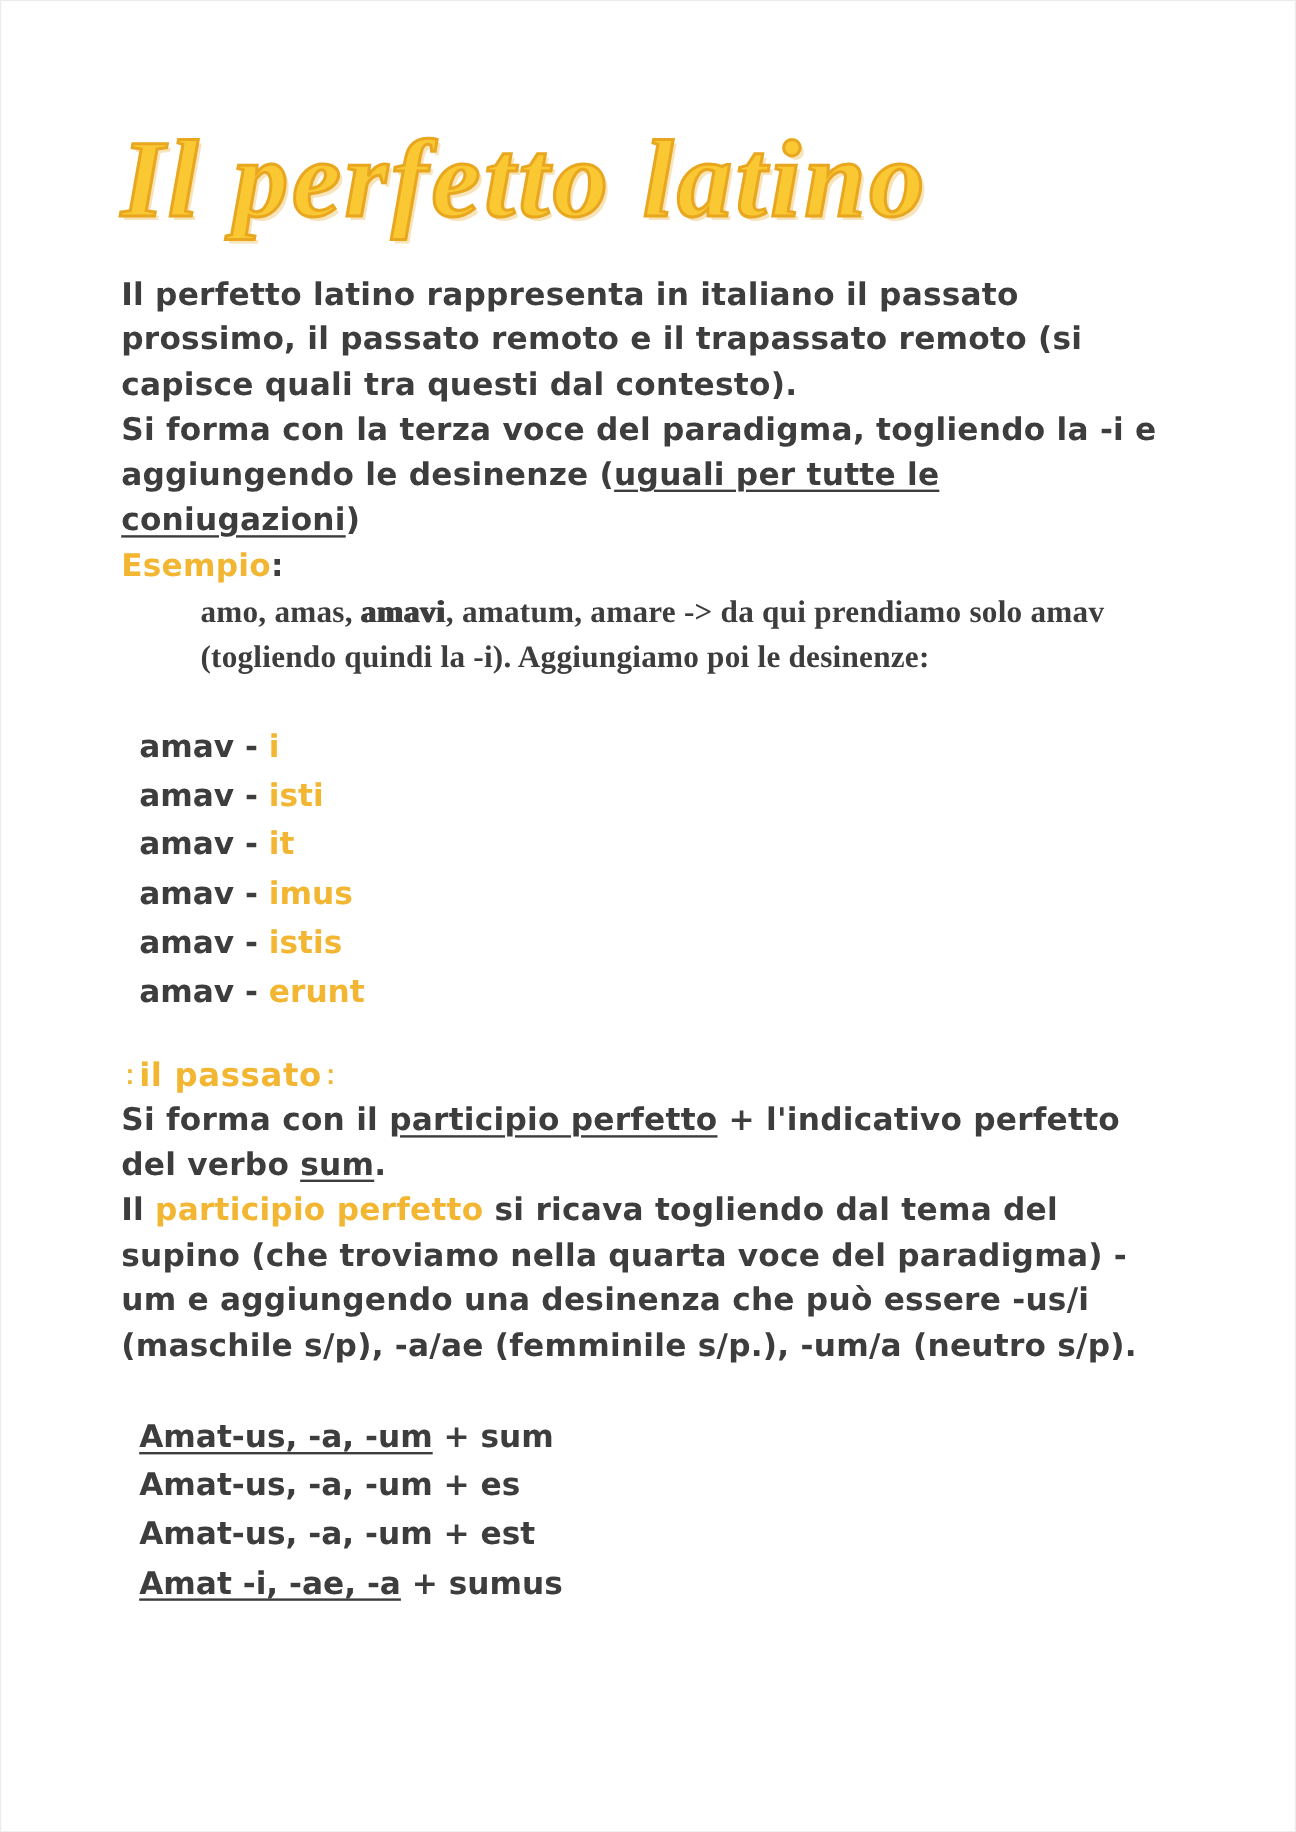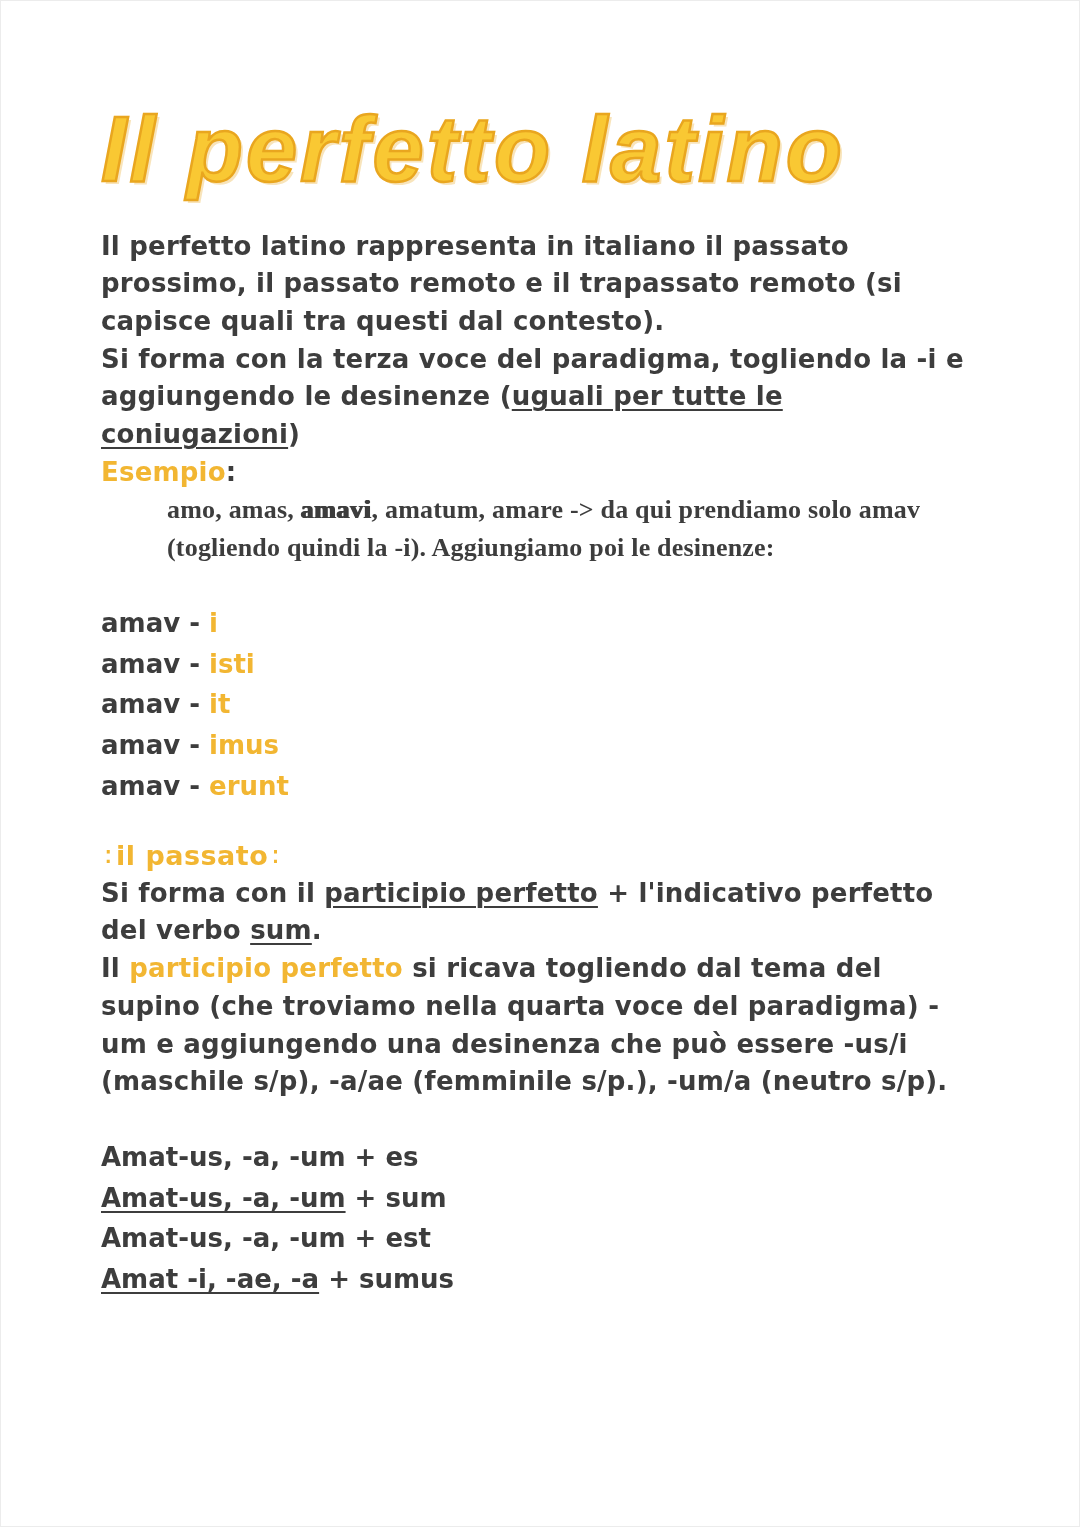--- a/index.html
+++ b/index.html
@@ -11,21 +11,21 @@
   }
   .page {
     position: relative;
     width: 1080px;
     min-height: 1527px;
     background: #ffffff;
     border: 1px solid #ececec;
     padding: 100px 100px 60px 100px;
   }
   .title {
-    font-family: Liberation Sans, sans-serif;
+    font-family: Liberation Serif, serif;
     font-style: italic;
     font-weight: bold;
     font-size: 92px;
     line-height: 1.05;
     color: var(--title-yellow, #f9c833);
     -webkit-text-stroke: 2.5px var(--title-outline, #e9a61f);
     letter-spacing: 3px;
     text-shadow: 3px 3px 0 rgba(233, 166, 31, 0.30);
     margin-bottom: 30px;
     white-space: nowrap;
@@ -58,20 +58,21 @@
   .extrabold {
     text-shadow: 0.7px 0 currentColor, -0.7px 0 currentColor;
     letter-spacing: 0.6px;
   }
   .esempio-block { padding-left: 66px; font-family: Liberation Serif, serif; }
   .conj {
     margin-top: 40px;
     font-size: 26px;
     font-weight: bold;
     line-height: 1.3;
+    margin-left: 15px;
   }
   .conj .line { margin-bottom: 7px; }
   .passivo-paras { margin-top: 4px; }
 </style>
 </head>
 <body>
 
 <div class="page">
 
   <h1 class="title">Il perfetto latino</h1>
@@ -84,33 +85,34 @@
 
     <p class="body"><span class="yellow">Esempio</span><span>:</span></p>
 
     <p class="body esempio-block"><span>amo, amas, </span><span class="extrabold">amavi</span><span>, amatum, amare -&gt; da qui prendiamo solo amav (togliendo quindi la -i). Aggiungiamo poi le desinenze:</span></p>
 
     <div class="conj">
         <div class="line"><span>amav - </span><span class="yellow">i</span></div>
         <div class="line"><span>amav - </span><span class="yellow">isti</span></div>
         <div class="line"><span>amav - </span><span class="yellow">it</span></div>
         <div class="line"><span>amav - </span><span class="yellow">imus</span></div>
+        <div class="line"><span>amav - </span><span class="yellow">istis</span></div>
         <div class="line"><span>amav - </span><span class="yellow">erunt</span></div>
       </div>
   </div>
 
   <div>
     <h2 class="section-header"><span class="mark">⁚</span><span>il passato</span><span class="mark">⁚</span></h2>
 
     <div class="passivo-paras">
       <p class="body"><span>Si forma con il </span><span class="underline">participio perfetto</span><span> + l'indicativo perfetto del verbo </span><span class="underline">sum</span><span>.</span></p>
       <p class="body"><span>Il </span><span class="yellow">participio perfetto</span><span> si ricava togliendo dal tema del supino (che troviamo nella quarta voce del paradigma) -um e aggiungendo una desinenza che può essere -us/i (maschile s/p), -a/ae (femminile s/p.), -um/a (neutro s/p).</span></p>
     </div>
 
     <div class="conj">
+        <div class="line"><span class="underline">Amat-us, -a, -um</span><span> + sum</span></div>
         <div class="line"><span>Amat-us, -a, -um + es</span></div>
-        <div class="line"><span class="underline">Amat-us, -a, -um</span><span> + sum</span></div>
         <div class="line"><span>Amat-us, -a, -um + est</span></div>
         <div class="line"><span class="underline">Amat -i, -ae, -a</span><span> + sumus</span></div>
       </div>
   </div>
 
 </div>
 
 </body></html>

